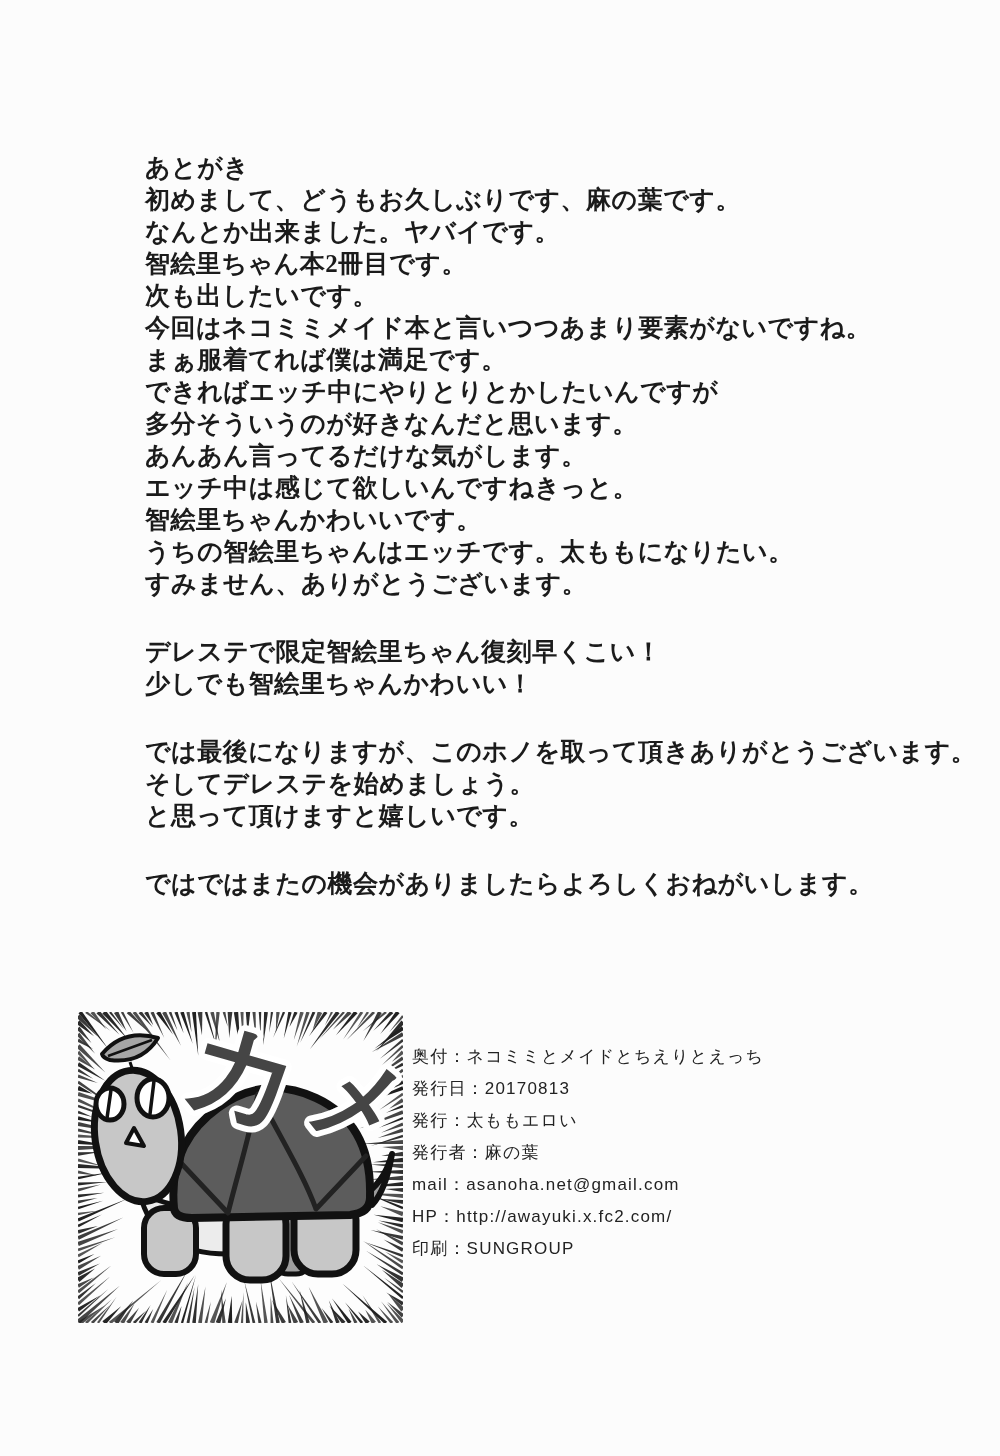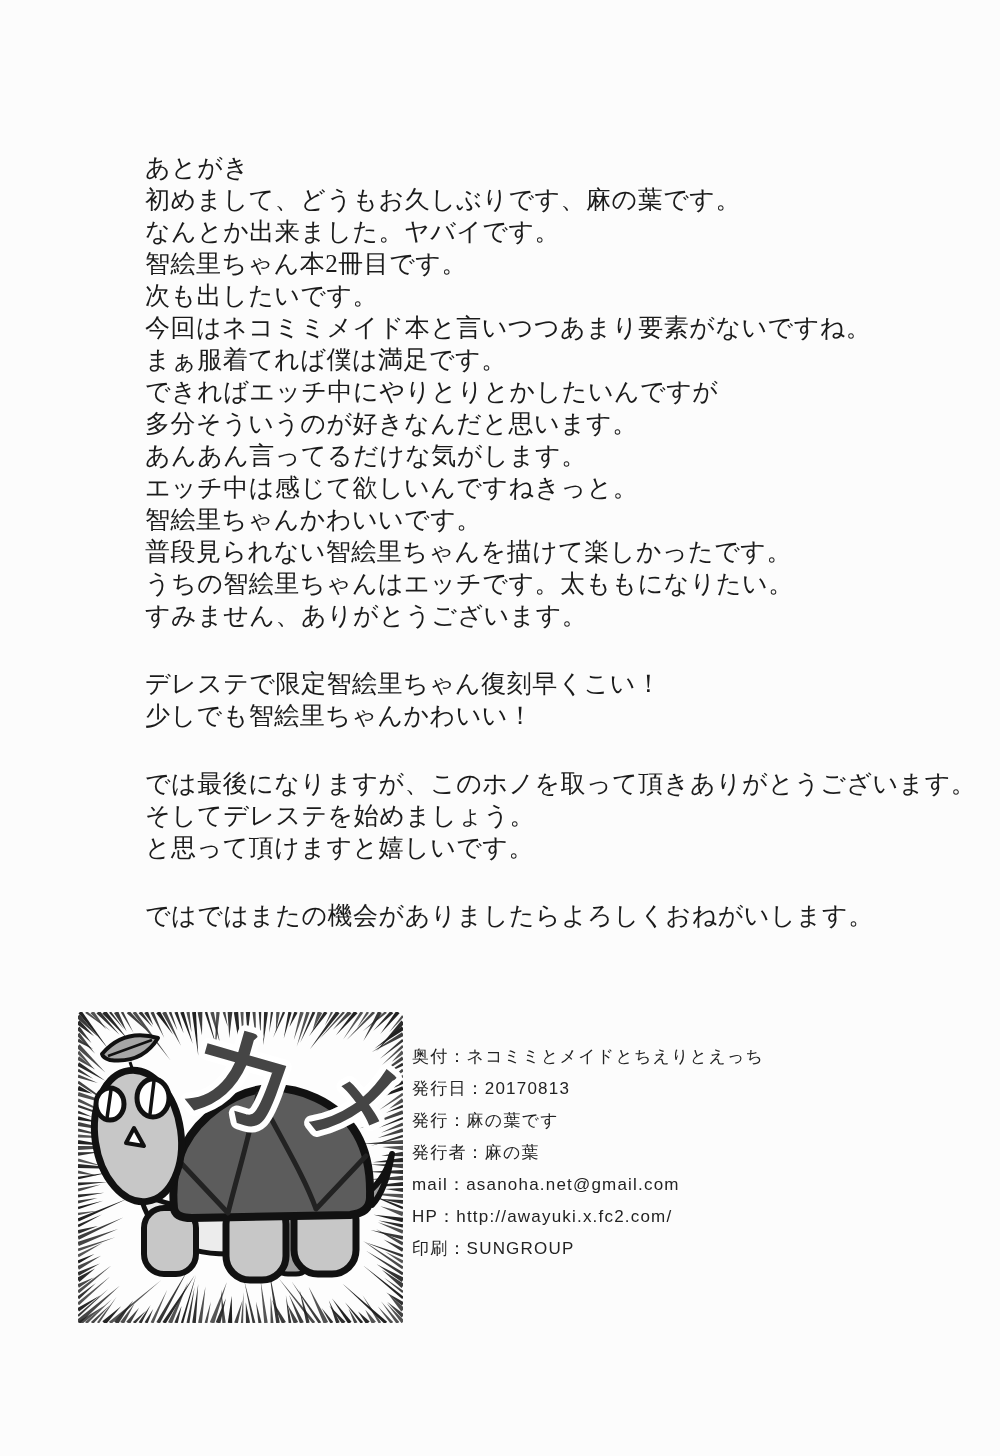--- a/index.html
+++ b/index.html
@@ -11,21 +11,21 @@
   .page{
     position:relative;width:1000px;height:1456px;
     background:#fcfcfc;color:#1d1d1d;overflow:hidden;
   }
   
   .afterword{
     position:absolute;left:145px;top:152px;width:800px;
     font-size:25px;line-height:32px;letter-spacing:.5px;
     color:#1b1b1b;
   }
-  .afterword .para{margin:0 0 36px 0;}
+  .afterword .para{margin:0 0 36px 0;font-weight:bold;}
   .afterword .para div{white-space:nowrap;}
   
   .panel{
     position:absolute;left:78px;top:1012px;width:325px;height:311px;margin:0;
     background:#fdfdfd;
   }
   .panel svg{display:block;width:325px;height:311px;}
   .sfx{
     font-family:"Liberation Sans","DejaVu Sans",sans-serif;
     font-weight:bold;
@@ -53,21 +53,20 @@
         <div>なんとか出来ました。ヤバイです。</div>
         <div>智絵里ちゃん本2冊目です。</div>
         <div>次も出したいです。</div>
         <div>今回はネコミミメイド本と言いつつあまり要素がないですね。</div>
         <div>まぁ服着てれば僕は満足です。</div>
         <div>できればエッチ中にやりとりとかしたいんですが</div>
         <div>多分そういうのが好きなんだと思います。</div>
         <div>あんあん言ってるだけな気がします。</div>
         <div>エッチ中は感じて欲しいんですねきっと。</div>
         <div>智絵里ちゃんかわいいです。</div>
-        <div>普段見られない智絵里ちゃんを描けて楽しかったです。</div>
         <div>うちの智絵里ちゃんはエッチです。太ももになりたい。</div>
         <div>すみません、ありがとうございます。</div>
       </div>
     <div class="para">
         <div>デレステで限定智絵里ちゃん復刻早くこい！</div>
         <div>少しでも智絵里ちゃんかわいい！</div>
       </div>
     <div class="para">
         <div>では最後になりますが、このホノを取って頂きありがとうございます。</div>
         <div>そしてデレステを始めましょう。</div>
@@ -324,20 +323,20 @@
       <polygon points="56,116 66,134 48,131" fill="#fff" stroke="#111" stroke-width="4" stroke-linejoin="round"></polygon>
 
       <text class="sfx" x="112" y="100" font-size="110" transform="rotate(16 170 55)">カ</text>
       <text class="sfx" x="232" y="120" font-size="96" transform="rotate(14 278 85)">メ</text>
     </svg>
   </figure>
 
   <section class="colophon">
     <div class="row"><span>奥付</span><span>：</span><span>ネコミミとメイドとちえりとえっち</span></div>
     <div class="row"><span>発行日</span><span>：</span><span>20170813</span></div>
-    <div class="row"><span>発行</span><span>：</span><span>麻の葉です</span></div>
+    <div class="row"><span>発行</span><span>：</span><span>太ももエロい</span></div>
     <div class="row"><span>発行者</span><span>：</span><span>麻の葉</span></div>
     <div class="row"><span>mail</span><span>：</span><span>asanoha.net@gmail.com</span></div>
     <div class="row"><span>HP</span><span>：</span><span>http://awayuki.x.fc2.com/</span></div>
     <div class="row"><span>印刷</span><span>：</span><span>SUNGROUP</span></div>
   </section>
 
 </div>
 
 </body></html>

